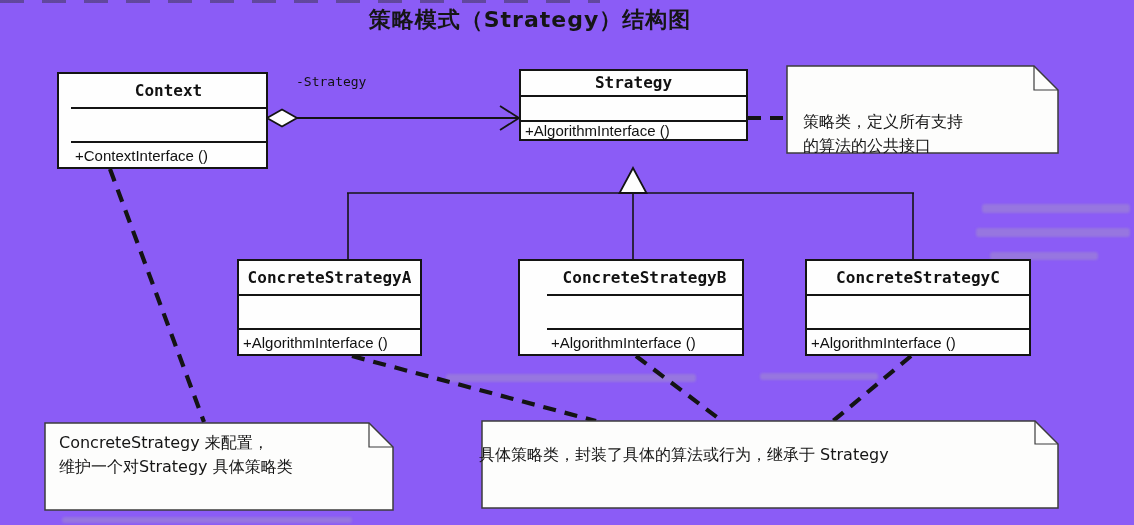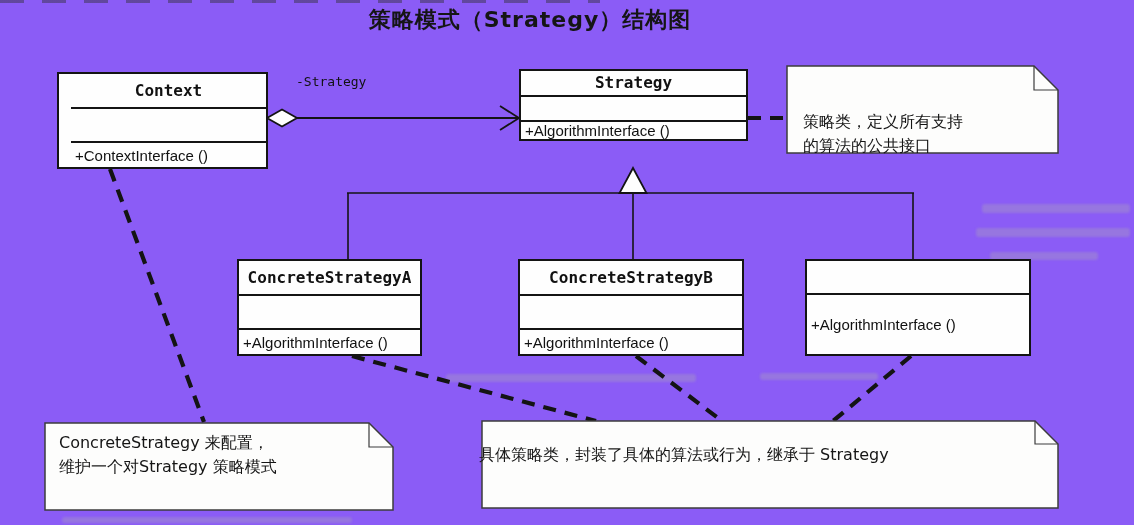--- a/index.html
+++ b/index.html
@@ -127,38 +127,39 @@
     <div class="attrs"></div>
     <div class="methods">+AlgorithmInterface ()</div>
   </div>
 
   <div class="uml-class" style="left:237px;top:259px;width:185px;height:97px;">
     <div class="name">ConcreteStrategyA</div>
     <div class="attrs"></div>
     <div class="methods">+AlgorithmInterface ()</div>
   </div>
 
-  <div class="uml-class" style="left:518px;top:259px;width:226px;height:97px;">
+  <div class="uml-class" style="left:518px;top:259px;width:226px;height:97px;padding-left:27px;">
     <div class="name">ConcreteStrategyB</div>
     <div class="attrs"></div>
     <div class="methods">+AlgorithmInterface ()</div>
   </div>
 
   <div class="uml-class" style="left:805px;top:259px;width:226px;height:97px;">
+    <div class="name">ConcreteStrategyC</div>
     <div class="attrs"></div>
     <div class="methods">+AlgorithmInterface ()</div>
   </div>
 
   <div class="note-text" id="note-strategy-text">
     <div>策略类，定义所有支持</div>
     <div>的算法的公共接口</div>
   </div>
 
   <div class="note-text" id="note-context-text">
     <div>ConcreteStrategy 来配置，</div>
-    <div>维护一个对Strategy 策略模式</div>
+    <div>维护一个对Strategy 具体策略类</div>
   </div>
 
   <div class="note-text" id="note-concrete-text">
     <div>具体策略类，封装了具体的算法或行为，继承于 Strategy</div>
   </div>
 
 </div>
 
 </body></html>

